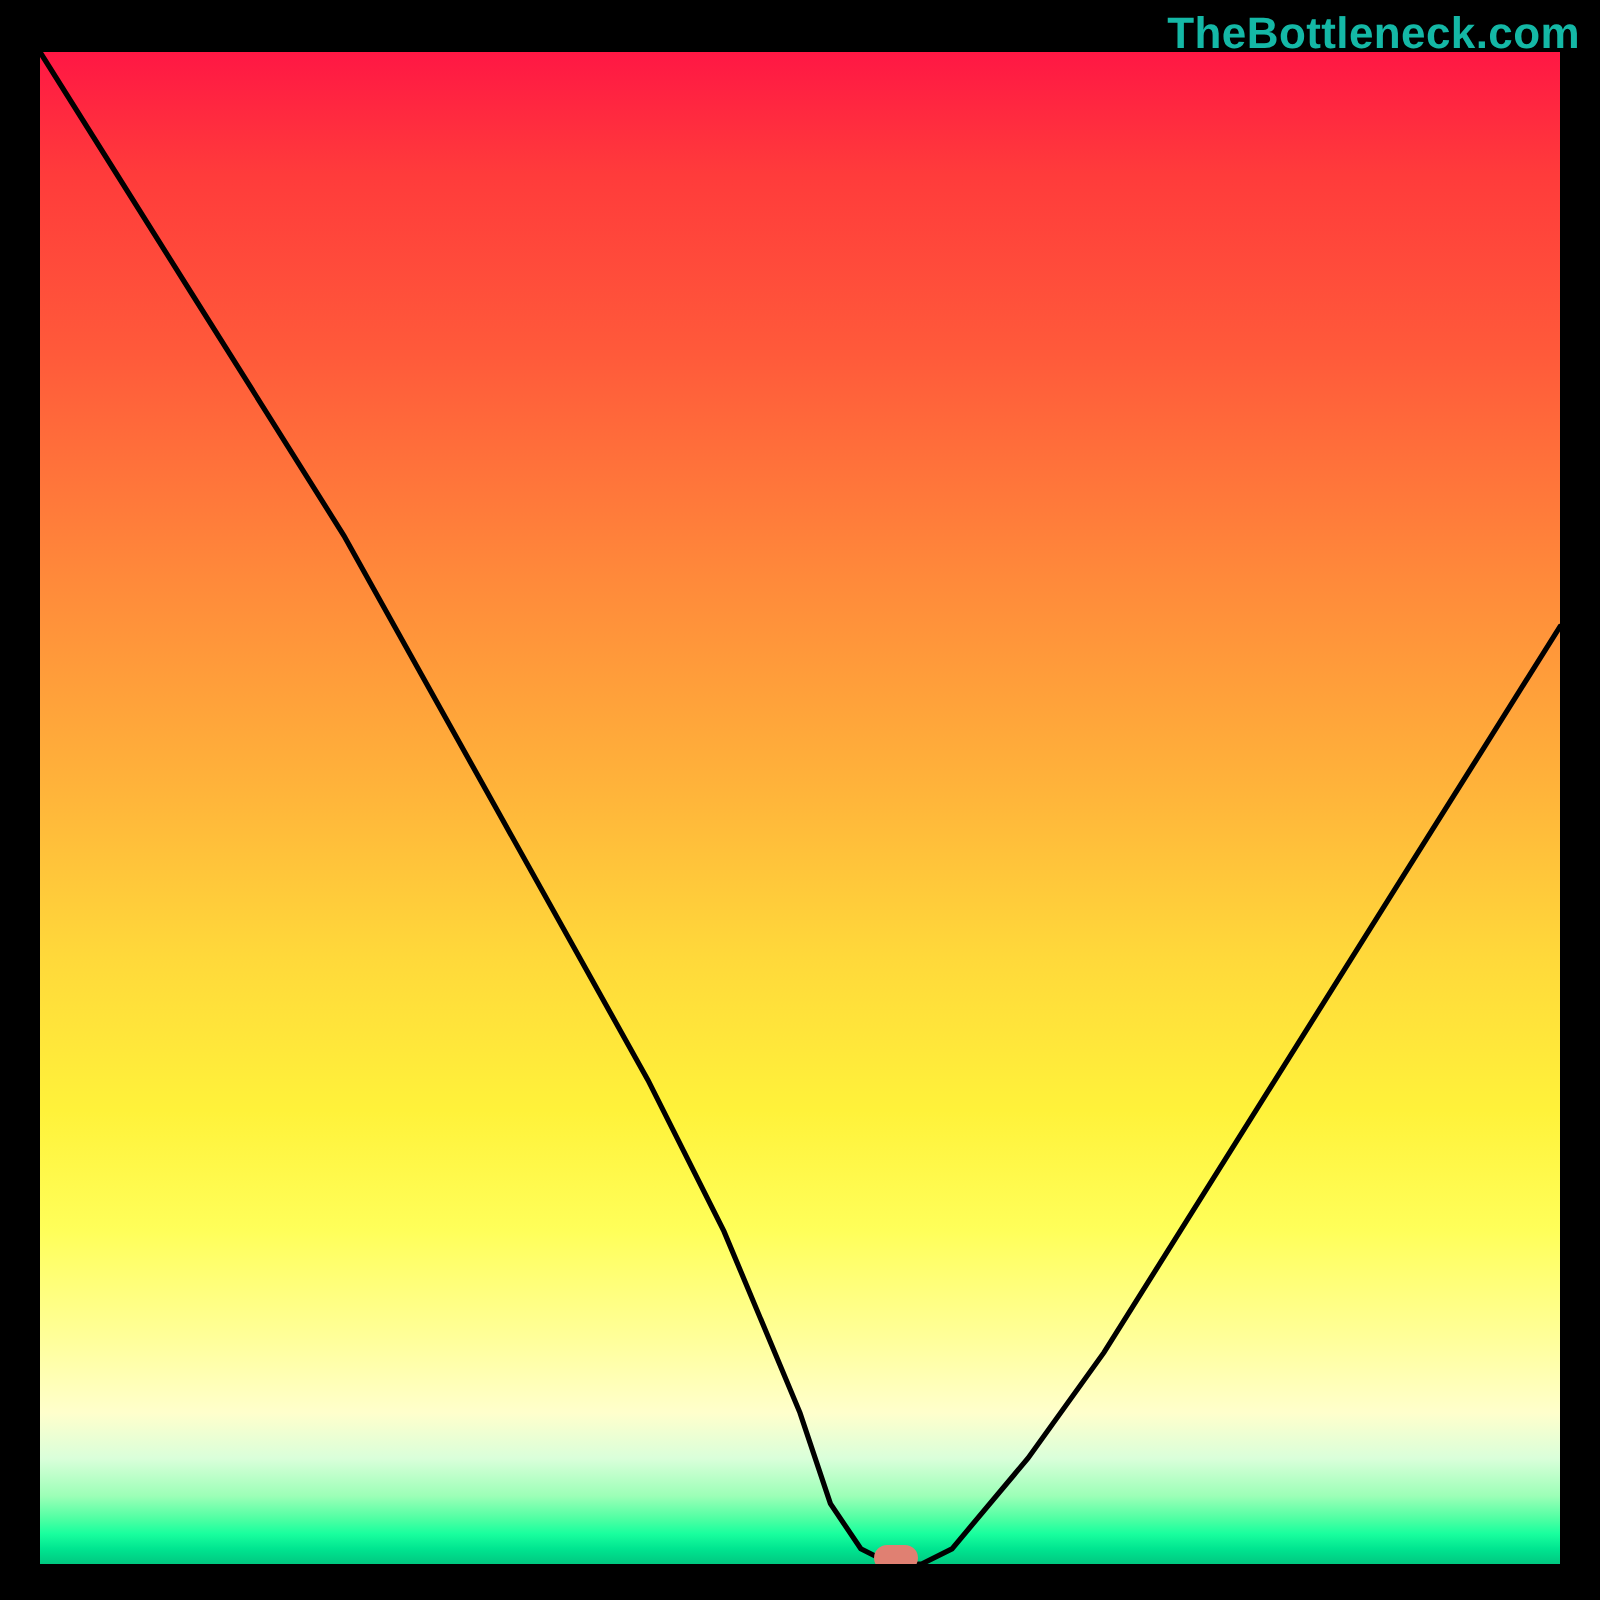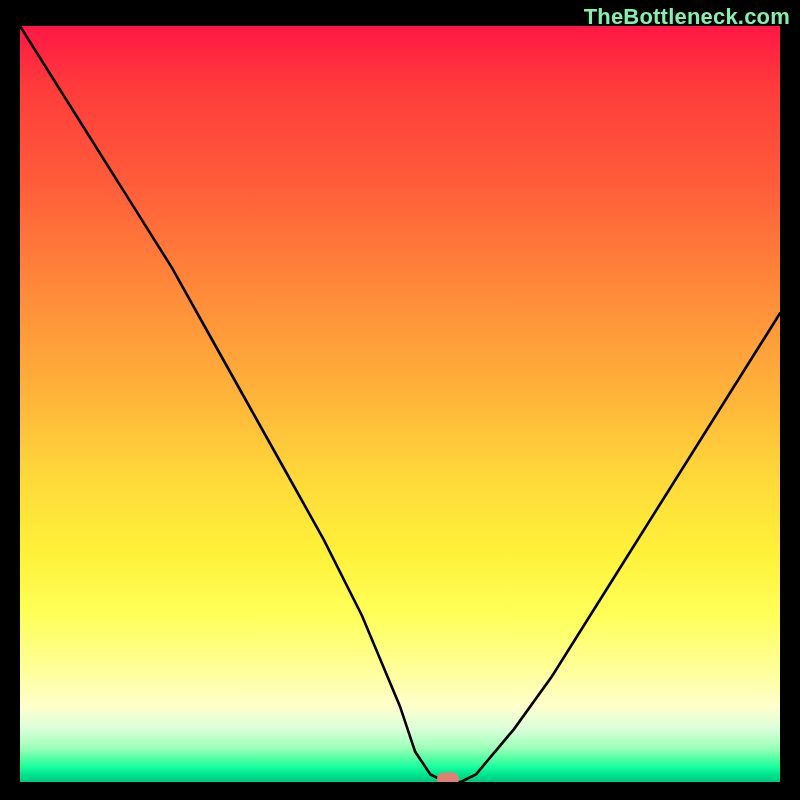--- a/index.html
+++ b/index.html
@@ -14,21 +14,21 @@
   .frame {
     position: relative;
     width: 800px;
     height: 800px;
     background: #000;
   }
   .watermark {
     position: absolute;
     top: 4px;
     right: 10px;
-    color: #86efac;
+    color: #14b8a6;
     font-size: 22px;
     font-weight: 600;
     letter-spacing: 0.2px;
     z-index: 10;
   }
   .plot-area {
     position: absolute;
     left: 20px;
     top: 26px;
     width: 760px;

